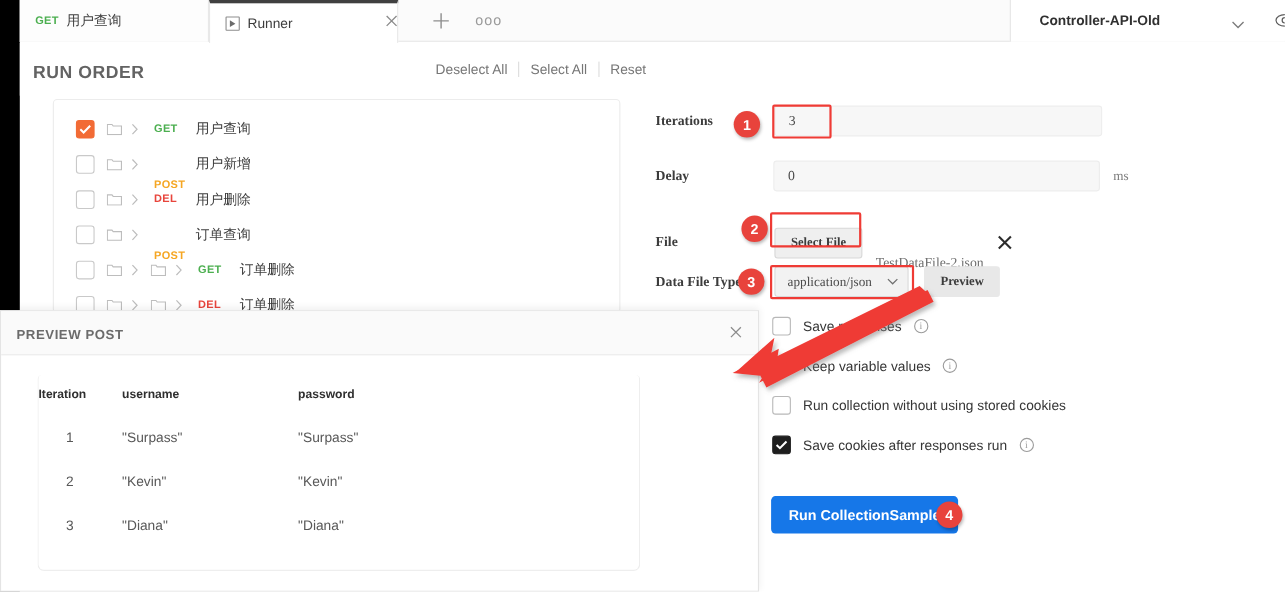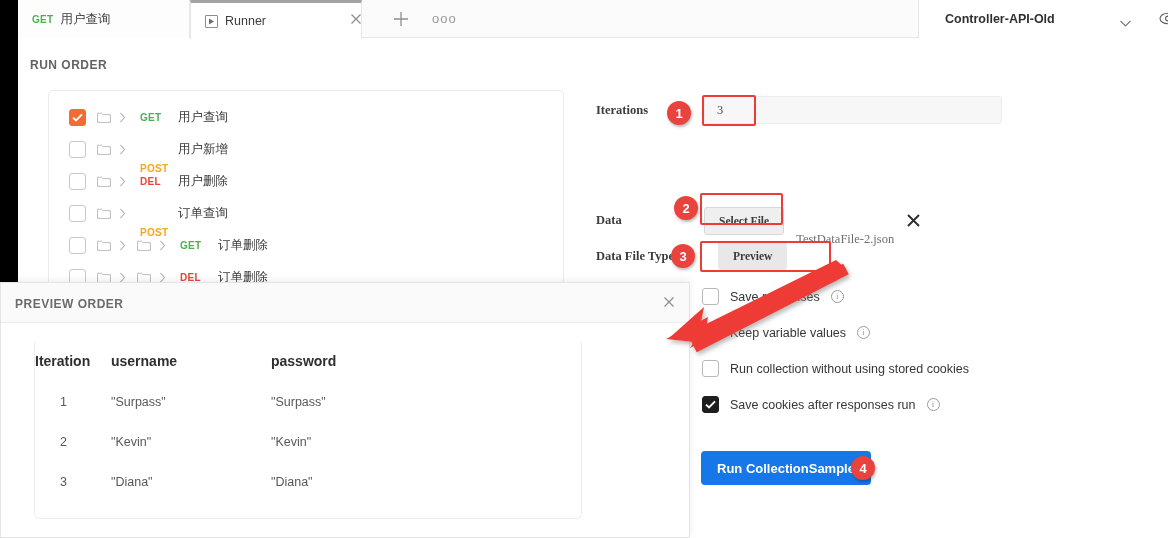--- a/index.html
+++ b/index.html
@@ -26,21 +26,21 @@
     position: absolute; top: 0; height: 38px;
     display: flex; align-items: center; gap: 7px;
     padding: 0 14px; background: #fbfbfb;
     border-right: 1px solid #e8e8e8;
     font-size: 12.5px; color: #4a4a4a; white-space: nowrap;
   }
   .tab.inactive { left: 0; width: 172px; background: #fdfdfd; }
   .tab.active {
     left: 172px; width: 172px; background: #ffffff;
     border-left: 1px solid #e8e8e8;
-    border-top: 3px solid #a3a3a3;
+    border-top: 3px solid #404040;
     height: 39px;
   }
   .method { font-size: 10px; font-weight: bold; letter-spacing: .3px; }
   .m-get { color: #4caf50; }
   .m-post { color: #f5a623; margin-top: 38px; }
   .m-del { color: #e8453c; }
   .tabname { font-size: 12.5px; color: #3d3d3d; }
   .playbox {
     width: 13px; height: 13px; border: 1px solid #8d8d8d;
     display: inline-flex; align-items: center; justify-content: center;
@@ -69,21 +69,21 @@
   .envcaret { position: absolute; left: 200px; top: 14px; color: #7b7b7b; }
   .eyeicon { position: absolute; left: 240px; top: 11px; color: #5c5c5c; }
 
   
   .runheader {
     position: absolute; left: 18px; top: 39px; width: 1150px; height: 48px;
     background: #ffffff;
   }
   .runorder-label {
     position: absolute; left: 12px; top: 19px;
-    font-size: 12px; font-weight: bold; color: #636363; letter-spacing: .5px;
+    font-size: 16px; font-weight: bold; color: #636363; letter-spacing: .5px;
   }
   .hlinks { position: absolute; left: 368px; top: 17px; display: flex; align-items: center; }
   .hlink { font-size: 12.5px; color: #767676; padding: 0 10px; }
   .hsep { width: 1px; height: 14px; background: #dcdcdc; }
 
   
   .listcard {
     position: absolute; left: 48px; top: 90px; width: 516px; height: 195px;
     background: #ffffff; border: 1px solid #ececec; border-radius: 4px;
     overflow: hidden;
@@ -171,21 +171,21 @@
   }
   .pv-x { position: absolute; right: 12px; top: 11px; color: #8d8d8d; }
   .pv-tablewrap {
     position: absolute; left: 33px; top: 58px; width: 548px; height: 178px;
     border: 1px solid #ededed; border-radius: 4px; border-top: none;
     border-bottom-left-radius: 6px; border-bottom-right-radius: 6px;
     background: #fff;
   }
   .pv-table { width: 100%; border-collapse: collapse; }
   .pv-table th {
-    text-align: left; font-size: 14px; font-weight: bold; color: #2f2f2f;
+    text-align: left; font-size: 11px; font-weight: bold; color: #2f2f2f;
     padding: 12px 0 13px 0; height: 34px;
   }
   .pv-table td {
     text-align: left; font-size: 12.5px; color: #585858;
     height: 40px; padding: 0;
   }
   .col-it { width: 76px; padding-left: 0 !important; }
   .col-un { width: 160px; }
 
   
@@ -249,20 +249,27 @@
         <svg width="18" height="15" viewBox="0 0 18 15">
           <ellipse cx="9" cy="7.5" rx="8" ry="5.2" stroke="#5c5c5c" stroke-width="1.1" fill="none"></ellipse>
           <circle cx="9" cy="7.5" r="2.4" stroke="#5c5c5c" stroke-width="1.1" fill="none"></circle>
         </svg>
       </span>
     </div>
   </div>
 
   <div class="runheader">
     <div class="runorder-label">RUN ORDER</div>
+    <div class="hlinks">
+      <span class="hlink">Deselect All</span>
+      <span class="hsep"></span>
+      <span class="hlink">Select All</span>
+      <span class="hsep"></span>
+      <span class="hlink">Reset</span>
+    </div>
   </div>
 
   <div class="listcard">
 
     <div class="lrow" style="margin-top:10px">
       <span class="cb on">
         <svg width="11" height="9" viewBox="0 0 11 9">
             <path d="M1 4.6 L4 7.4 L10 1.3" stroke="#fff" stroke-width="1.9" fill="none"></path>
           </svg>
       </span>
@@ -379,34 +386,47 @@
       <span class="method m-del">DEL</span>
       <span class="rowname">订单删除</span>
     </div>
   </div>
 
   <div class="field" style="left:596px; top:96px; width:406px;">
     <span class="flabel" style="width:108px;">Iterations</span>
     <span class="finput" style="width:298px;">3</span>
   </div>
 
+  <div class="field" style="left:596px; top:146px; width:430px;">
+    <span class="flabel" style="width:108px;">Delay</span>
+    <span class="finput" style="width:298px;">0</span>
+    <span class="unit" style="margin-left:12px;">ms</span>
+  </div>
 
   <div class="field" style="left:596px; top:194px;">
-    <span class="flabel" style="width:108px;">Data</span>
+    <span class="flabel" style="width:108px;">File</span>
     <span class="btn-grey">Select File</span>
     <span class="filename" style="margin-left:12px;margin-top:38px;">TestDataFile-2.json</span>
     <span class="xclose" style="margin-left:12px;">
       <svg width="15" height="15" viewBox="0 0 15 15">
           <path d="M2 2 L13 13 M13 2 L2 13" stroke="#2d2d2d" stroke-width="1.9" fill="none"></path>
         </svg>
     </span>
   </div>
 
   <div class="field" style="left:596px; top:242px;">
     <span class="flabel" style="width:108px;">Data File Type</span>
+    <span class="select">
+      <span>application/json</span>
+      <span>
+        <svg width="11" height="8" viewBox="0 0 11 8">
+            <path d="M1.2 1.8 L5.5 6 L9.8 1.8" stroke="#6f6f6f" stroke-width="1.1" fill="none"></path>
+          </svg>
+      </span>
+    </span>
     <span class="btn-grey" style="margin-left:14px; background:#e8e8e8; border-color:#e8e8e8;">Preview</span>
   </div>
 
   <div class="cbrow" style="left:702px; top:288px;">
     <span class="cbx"></span>
     <span class="cblabel">Save responses</span>
     <span class="infoic">i</span>
   </div>
 
   <div class="cbrow" style="left:702px; top:324px;">
@@ -431,21 +451,21 @@
         </svg>
     </span>
     <span class="cblabel">Save cookies after responses run</span>
     <span class="infoic">i</span>
   </div>
 
   <div class="runbtn">Run CollectionSample</div>
 
   <div class="preview">
     <div class="pv-head">
-      <div class="pv-title">PREVIEW ORDER</div>
+      <div class="pv-title">PREVIEW POST</div>
       <div class="pv-x">
         <svg width="16" height="16" viewBox="0 0 16 16">
             <path d="M3.5 3.5 L12.5 12.5 M12.5 3.5 L3.5 12.5" stroke="#8d8d8d" stroke-width="1.2" fill="none"></path>
           </svg>
       </div>
     </div>
     <div class="pv-tablewrap">
       <table class="pv-table">
         <thead>
           <tr>

